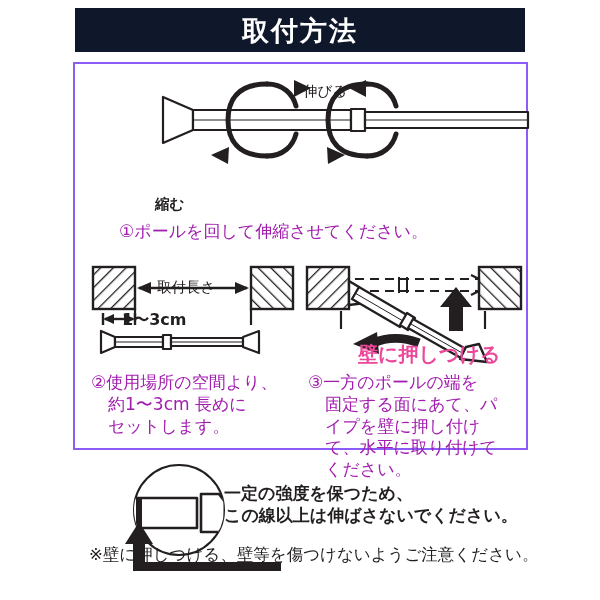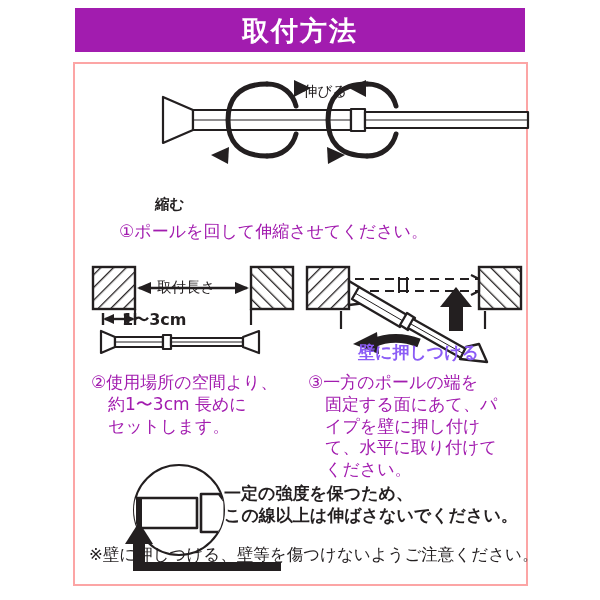--- a/index.html
+++ b/index.html
@@ -15,61 +15,61 @@
     font-family: "DejaVu Sans", "Liberation Sans", sans-serif;
     overflow: hidden;
   }
   
   #header-bar {
     position: absolute;
     left: 75px;
     top: 8px;
     width: 450px;
     height: 44px;
-    background: #a21caf;
+    background: #0f172a;
     display: flex;
     align-items: center;
     justify-content: center;
   }
   #header-title {
     color: #ffffff;
     font-size: 27px;
     font-weight: 700;
     letter-spacing: 2px;
     line-height: 1;
   }
   
   #frame {
     position: absolute;
     left: 73px;
     top: 62px;
     width: 455px;
-    height: 524px;
-    border: 2px solid #fca5a5;
+    height: 388px;
+    border: 2px solid #8b5cf6;
     background: #ffffff;
     box-sizing: border-box;
   }
   .abs { position: absolute; }
   .cap {
     font-size: 17px;
     color: #a21caf;
     line-height: 1.28;
     letter-spacing: 0px;
     white-space: pre-line;
   }
   .lbl {
     font-size: 14.5px;
     color: #231f20;
     line-height: 1;
     white-space: nowrap;
   }
   .lbl-bold {
-    font-size: 17px;
+    font-size: 20px;
     font-weight: 700;
-    color: #8b5cf6;
+    color: #ec4899;
     line-height: 1;
     white-space: nowrap;
   }
   .warn {
     font-size: 17px;
     font-weight: 700;
     color: #231f20;
     line-height: 1.3;
     white-space: pre-line;
   }

